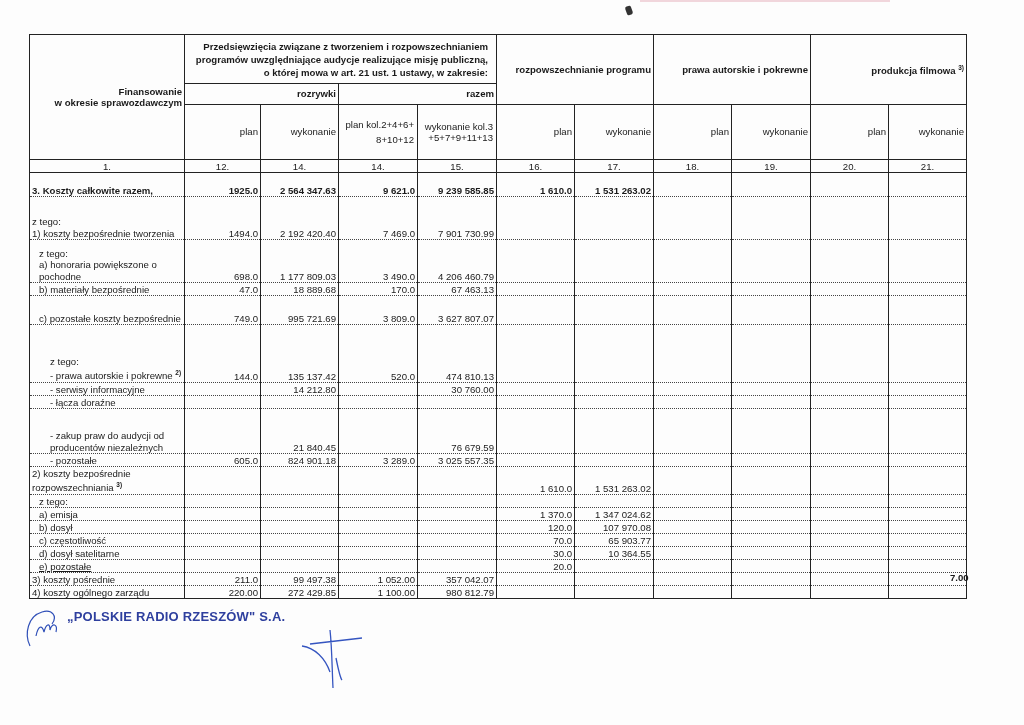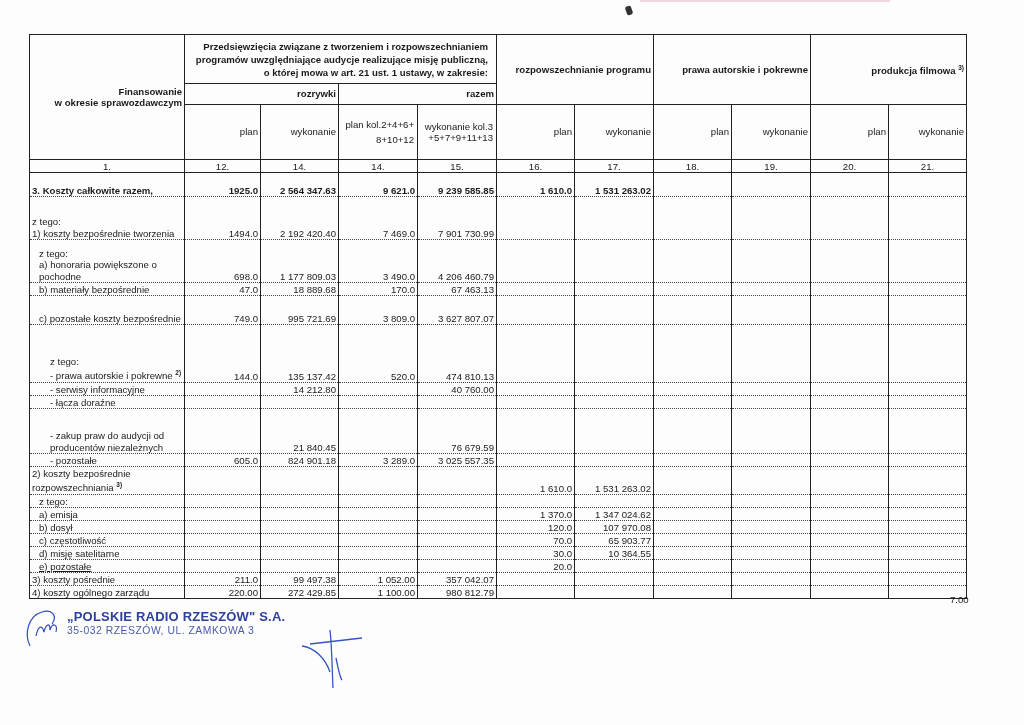--- a/index.html
+++ b/index.html
@@ -13,21 +13,21 @@
   table.grid tr.hdr td { border: 1.5px solid #222; text-align: right; vertical-align: middle; font-weight: normal; }
   table.grid tr.hdr td.b { font-weight: bold; }
   table.grid tr.num td { border: 1.5px solid #222; text-align: center; }
   table.grid tr.total td { border-top: 1.5px solid #222; font-weight: bold; }
   table.grid td.n { text-align: right; }
   table.grid td.lbl { text-align: left; white-space: normal; }
   table.grid tr.last td { border-bottom: 1.5px solid #222; }
   .in1 { padding-left: 9px !important; }
   .in2 { padding-left: 20px !important; }
   sup { font-size: 6.5px; font-weight: bold; }
-  .footnum { position: absolute; left: 950px; top: 594px; font-size: 9.6px; }
+  .footnum { position: absolute; left: 950px; top: 572px; font-size: 9.6px; font-weight: bold; }
   .stamp { position: absolute; left: 67px; top: 610px; color: #2e3f9e; font-size: 10.4px; line-height: 14px; }
   .stamp .name { font-size: 13px; font-weight: bold; letter-spacing: 0.2px; }
   .stamp .ln { letter-spacing: 0.5px; color: #4b5aa8; }
   .sig { position: absolute; }
   .mark { position: absolute; left: 626px; top: 6px; width: 6px; height: 9px; background: #333; border-radius: 2px; transform: rotate(-20deg); }
   .redline { position: absolute; left: 640px; top: 0px; width: 250px; height: 2px; background: #f1d6dc; }
 </style>
 </head>
 <body>
 
@@ -168,21 +168,21 @@
           <td class="n"></td>
           <td class="n"></td>
           <td class="n"></td>
           <td class="n"></td>
         </tr>
         <tr style="height: 13px;">
           <td class="lbl in2" style="white-space: pre-line;"><span>- serwisy informacyjne</span></td>
           <td class="n"></td>
           <td class="n">14 212.80</td>
           <td class="n"></td>
-          <td class="n">40 760.00</td>
+          <td class="n">30 760.00</td>
           <td class="n"></td>
           <td class="n"></td>
           <td class="n"></td>
           <td class="n"></td>
           <td class="n"></td>
           <td class="n"></td>
         </tr>
         <tr style="height: 13px;">
           <td class="lbl in2" style="white-space: pre-line;"><span>- łącza doraźne</span></td>
           <td class="n"></td>
@@ -281,21 +281,21 @@
           <td class="n"></td>
           <td class="n"></td>
           <td class="n">70.0</td>
           <td class="n">65 903.77</td>
           <td class="n"></td>
           <td class="n"></td>
           <td class="n"></td>
           <td class="n"></td>
         </tr>
         <tr style="height: 13px;">
-          <td class="lbl in1" style="white-space: pre-line;"><span>d) misję satelitarne</span></td>
+          <td class="lbl in1" style="white-space: pre-line;"><span>d) dosył satelitarne</span></td>
           <td class="n"></td>
           <td class="n"></td>
           <td class="n"></td>
           <td class="n"></td>
           <td class="n">30.0</td>
           <td class="n">10 364.55</td>
           <td class="n"></td>
           <td class="n"></td>
           <td class="n"></td>
           <td class="n"></td>
@@ -344,18 +344,17 @@
 </div>
 
 <div class="footnum">7.00</div>
 
 <svg class="sig" style="left:22px;top:606px" width="42" height="50">
   <path d="M8 40 C2 28 6 10 20 6 C30 3 36 10 30 18 M14 30 C16 20 20 18 22 26 C24 18 28 16 28 24 C30 16 36 18 34 26" stroke="#3050b8" stroke-width="1.2" fill="none"></path>
 </svg>
 
 <div class="stamp">
   <div class="name">„POLSKIE RADIO RZESZÓW" S.A.</div>
-  <div class="ln">35-032 RZESZÓW, UL. ZAMKOWA 3</div>
 </div>
 
 <svg class="sig" style="left:300px;top:628px" width="70" height="65">
   <path d="M2 18 C15 20 25 30 30 44 M30 2 C32 20 32 40 33 60 M36 30 C38 40 40 50 42 52 M10 16 L62 10" stroke="#3555c0" stroke-width="1.3" fill="none"></path>
 </svg>
 
 </body></html>

